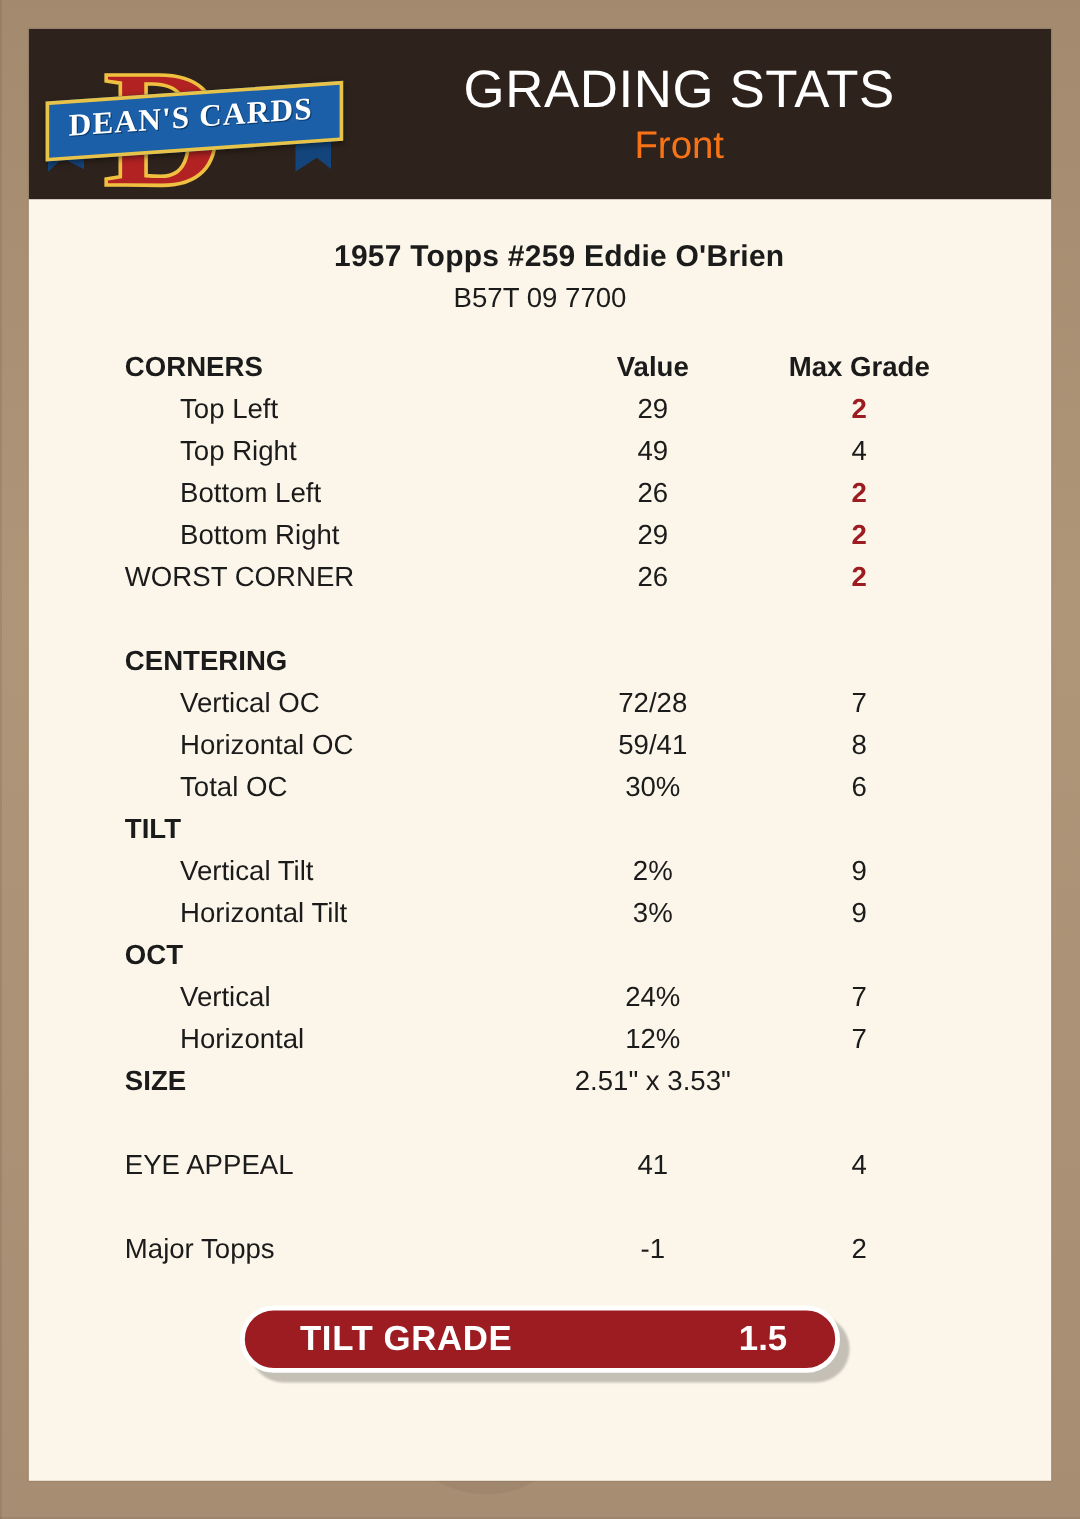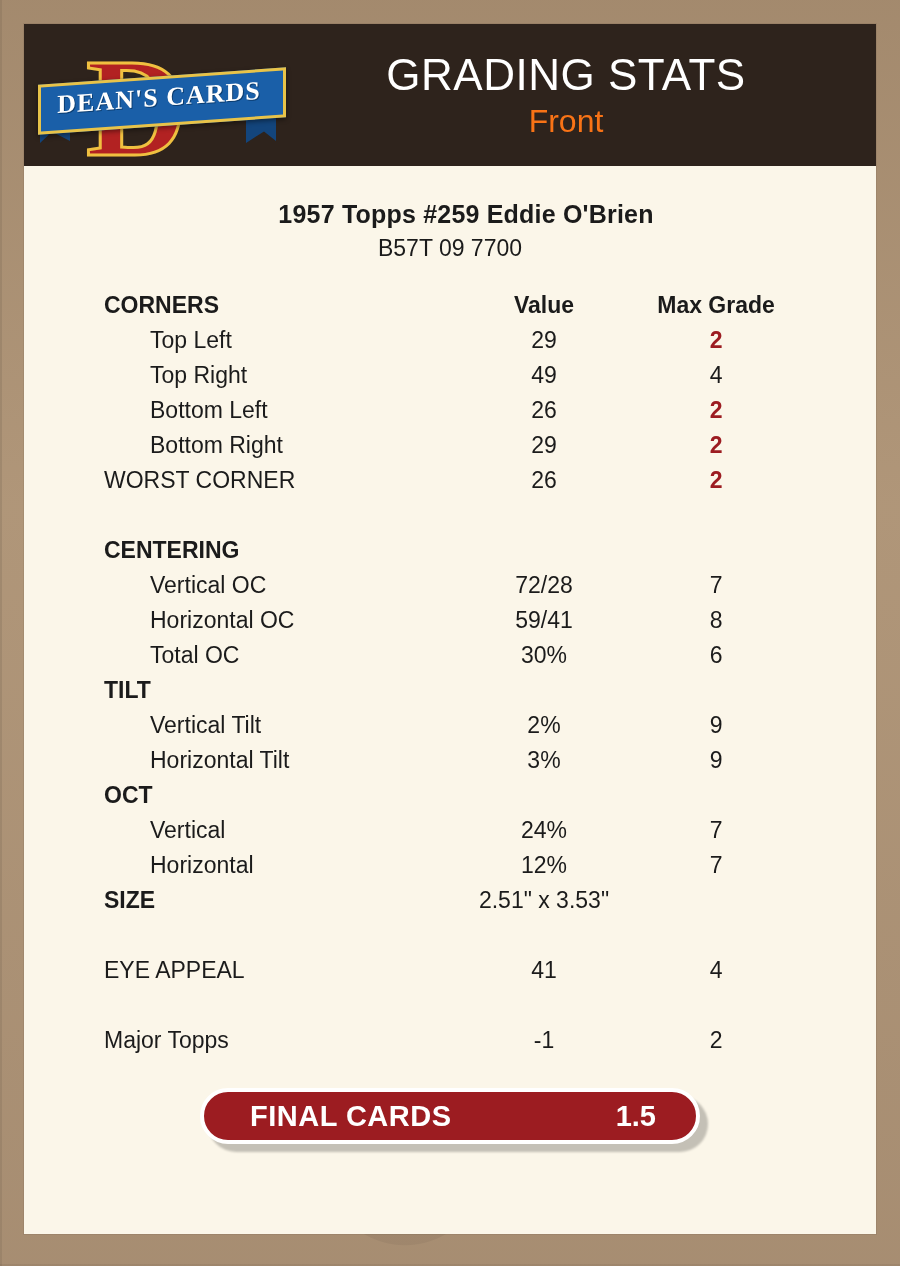--- a/index.html
+++ b/index.html
@@ -351,19 +351,19 @@
           <td class="c-label bold">Major Topps</td>
           <td class="c-value">-1</td>
           <td class="c-grade">2</td>
         </tr>
       </tbody>
     </table>
 
     <div class="final-wrap">
       <div class="final-shadow"></div>
       <div class="final-grade">
-        <span class="final-label">FINAL CARDS</span>
+        <span class="final-label">TILT GRADE</span>
         <span class="final-value">1.5</span>
       </div>
     </div>
 
   </div>
 </div>
 
 </body></html>

